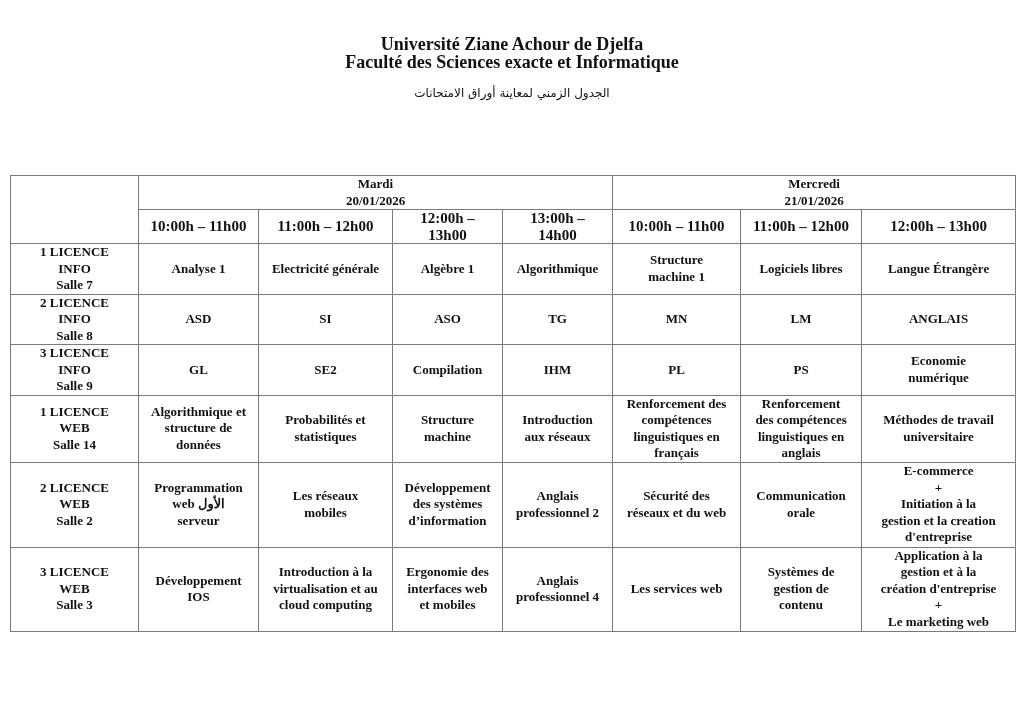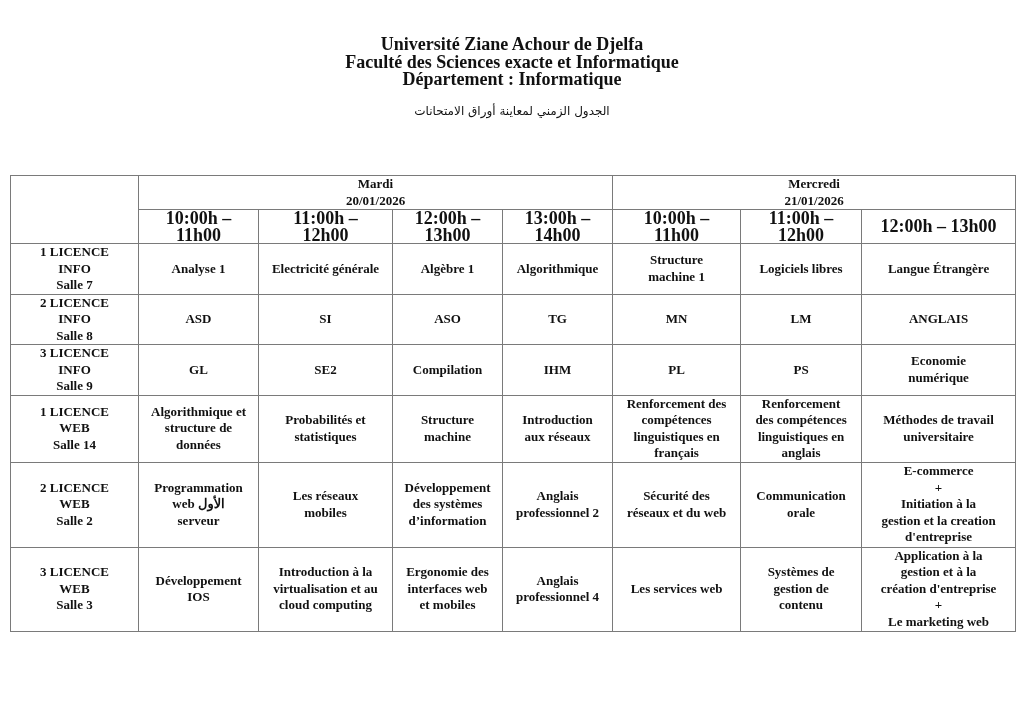--- a/index.html
+++ b/index.html
@@ -50,33 +50,32 @@
     }
     table.schedule td, table.schedule th {
       border: 1px solid #7a7a7a;
       text-align: center;
       vertical-align: middle;
       padding: 0 11px;
       font-weight: bold;
     }
     .cell-text { white-space: pre-line; display: block; }
     .day-head { height: 34px; }
-    .time-head { height: 18px; font-size: 18px; margin-left: 12px; }
+    .time-head { height: 18px; font-size: 15px; margin-left: 12px; }
     .row-a { height: 50px; }
     .row-b { height: 67px; }
     .row-c { height: 85px; }
     .row-d { height: 84px; }
   </style>
 </head>
 <body>
 
 <div class="header">
   <div class="fr-line">Université Ziane Achour de Djelfa</div>
   <div class="fr-line">Faculté des Sciences exacte et Informatique</div>
-  <div class="fr-line">Département : Informatique</div>
   <div class="ar-line ar-title" dir="rtl">الجدول الزمني لمعاينة أوراق الامتحانات</div>
 </div>
 
 <table class="schedule">
   <colgroup>
     <col style="width:128px">
     <col style="width:120px">
     <col style="width:134px">
     <col style="width:110px">
     <col style="width:110px">

